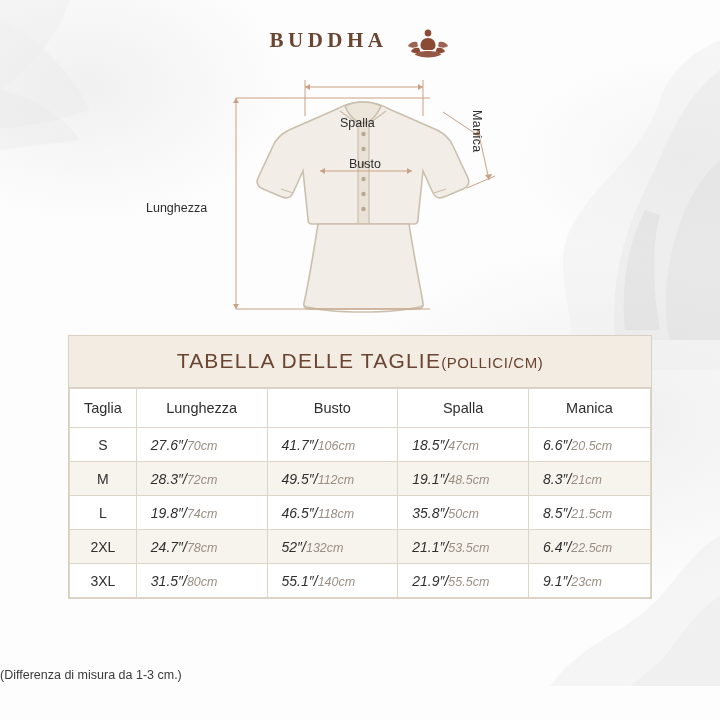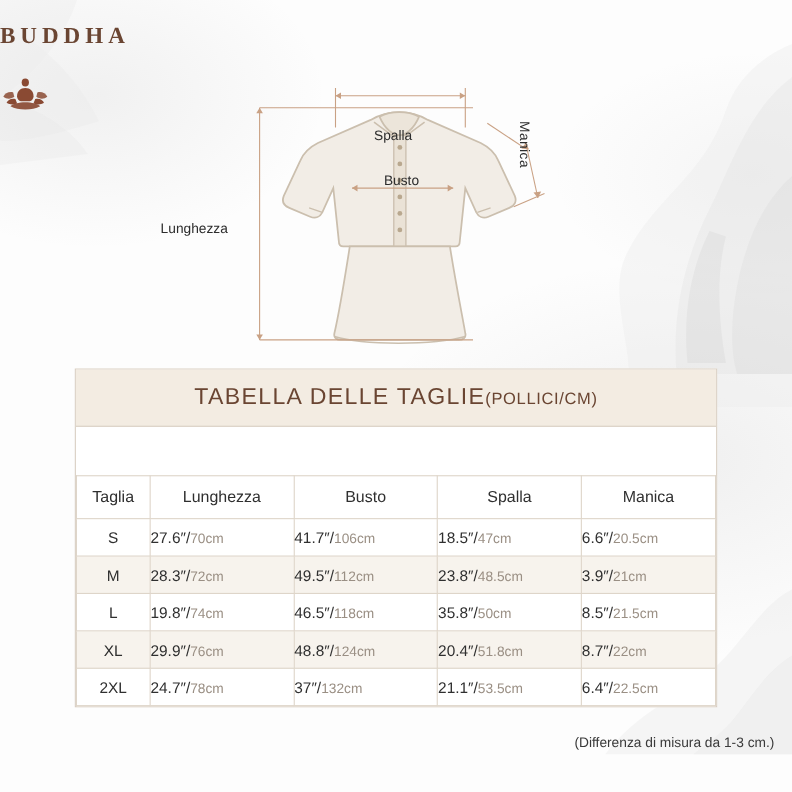--- a/index.html
+++ b/index.html
@@ -32,23 +32,23 @@
   .ink-right { right: 0; top: 40px; opacity: .5; }
   .ink-left  { left: 0; top: 0; opacity: .42; }
   .ink-bottom { right: 0; bottom: 34px; opacity: .4; }
 
   
   .logo {
     position: absolute;
     left: 0; right: 0;
     top: 20px;
     display: flex;
+    align-items: center;
     justify-content: center;
     gap: 17px;
-    flex-direction: column;
   }
   .logo-word {
     font-family: "Liberation Serif", serif;
     font-size: 21px;
     letter-spacing: 4.5px;
     color: #6a4532;
     font-weight: 700;
   }
   .logo-mark {
     width: 46px; height: 40px;
@@ -103,64 +103,64 @@
     letter-spacing: 1.2px;
   }
   .table-title .t-sub {
     font-size: 15px;
     letter-spacing: .6px;
   }
   table.sizes {
     border-collapse: collapse;
     width: 100%;
     table-layout: fixed;
-    margin-top: 44px;
   }
   table.sizes th, table.sizes td {
     border: 1px solid #ded5c9;
     font-weight: 400;
     padding: 0;
     height: 33px;
     color: #2f2f2f;
   }
   table.sizes thead th {
     font-size: 14.5px;
     text-align: center;
     background: #ffffff;
     height: 38px;
   }
   table.sizes td.size-col {
     text-align: center;
     font-size: 14px;
   }
   table.sizes td.meas {
     text-align: left;
-    padding-left: 0;
+    padding-left: 14px;
     font-size: 14px;
+    font-style: italic;
   }
   table.sizes tbody tr:nth-child(even) td {
     background: #f7f3ed;
   }
   table.sizes tbody tr:nth-child(odd) td {
     background: #ffffff;
   }
   .col-size { width: 11.5%; }
   .col-len  { width: 22.5%; }
   .col-bust { width: 22.5%; }
   .col-shou { width: 22.5%; }
   .col-slee { width: 21%; }
   .unit {
     color: #9a8f84;
     font-size: 12.5px;
   }
   .note {
     position: absolute;
     left: 0; right: 16px;
     top: 668px;
-    text-align: right;
+    text-align: left;
     font-size: 12.5px;
     color: #3a3a3a;
   }
 </style>
 </head>
 <body>
 
 <div id="page">
 
   <svg class="ink ink-left" width="300" height="210" viewBox="0 0 300 210">
@@ -310,43 +310,43 @@
           <td class="size-col">S</td>
           <td class="meas"><span>27.6″/</span><span class="unit">70cm</span></td>
           <td class="meas"><span>41.7″/</span><span class="unit">106cm</span></td>
           <td class="meas"><span>18.5″/</span><span class="unit">47cm</span></td>
           <td class="meas"><span>6.6″/</span><span class="unit">20.5cm</span></td>
         </tr>
         <tr>
           <td class="size-col">M</td>
           <td class="meas"><span>28.3″/</span><span class="unit">72cm</span></td>
           <td class="meas"><span>49.5″/</span><span class="unit">112cm</span></td>
-          <td class="meas"><span>23.8″/</span><span class="unit">48.5cm</span></td>
-          <td class="meas"><span>3.9″/</span><span class="unit">21cm</span></td>
+          <td class="meas"><span>19.1″/</span><span class="unit">48.5cm</span></td>
+          <td class="meas"><span>8.3″/</span><span class="unit">21cm</span></td>
         </tr>
         <tr>
           <td class="size-col">L</td>
           <td class="meas"><span>19.8″/</span><span class="unit">74cm</span></td>
           <td class="meas"><span>46.5″/</span><span class="unit">118cm</span></td>
           <td class="meas"><span>35.8″/</span><span class="unit">50cm</span></td>
           <td class="meas"><span>8.5″/</span><span class="unit">21.5cm</span></td>
         </tr>
         <tr>
-          <td class="size-col">XL</td>
-          <td class="meas"><span>29.9″/</span><span class="unit">76cm</span></td>
-          <td class="meas"><span>48.8″/</span><span class="unit">124cm</span></td>
-          <td class="meas"><span>20.4″/</span><span class="unit">51.8cm</span></td>
-          <td class="meas"><span>8.7″/</span><span class="unit">22cm</span></td>
-        </tr>
-        <tr>
           <td class="size-col">2XL</td>
           <td class="meas"><span>24.7″/</span><span class="unit">78cm</span></td>
-          <td class="meas"><span>37″/</span><span class="unit">132cm</span></td>
+          <td class="meas"><span>52″/</span><span class="unit">132cm</span></td>
           <td class="meas"><span>21.1″/</span><span class="unit">53.5cm</span></td>
           <td class="meas"><span>6.4″/</span><span class="unit">22.5cm</span></td>
+        </tr>
+        <tr>
+          <td class="size-col">3XL</td>
+          <td class="meas"><span>31.5″/</span><span class="unit">80cm</span></td>
+          <td class="meas"><span>55.1″/</span><span class="unit">140cm</span></td>
+          <td class="meas"><span>21.9″/</span><span class="unit">55.5cm</span></td>
+          <td class="meas"><span>9.1″/</span><span class="unit">23cm</span></td>
         </tr>
       </tbody>
     </table>
   </div>
 
   <div class="note">(Differenza di misura da 1-3 cm.)</div>
 
 </div>
 
 </body></html>

